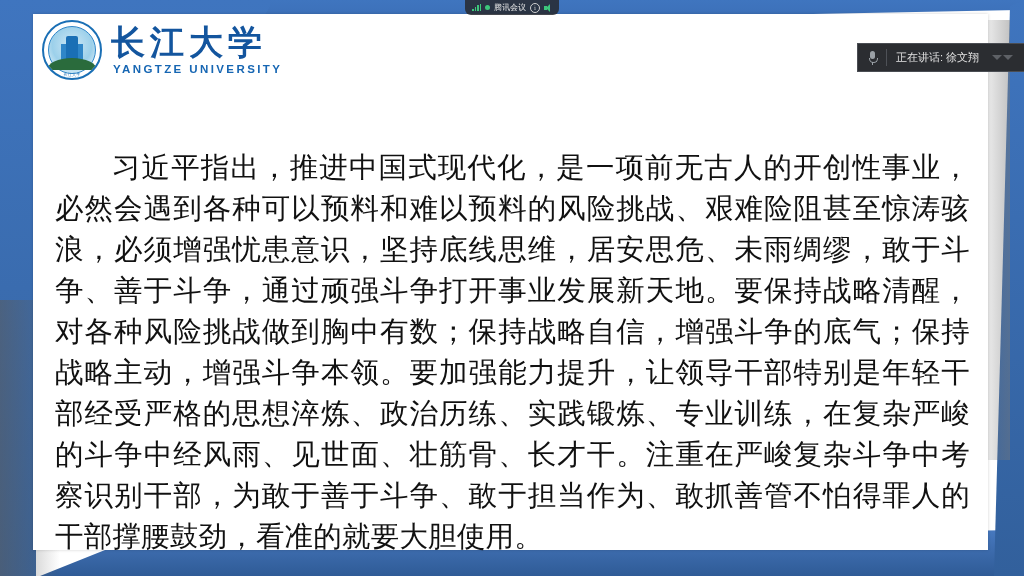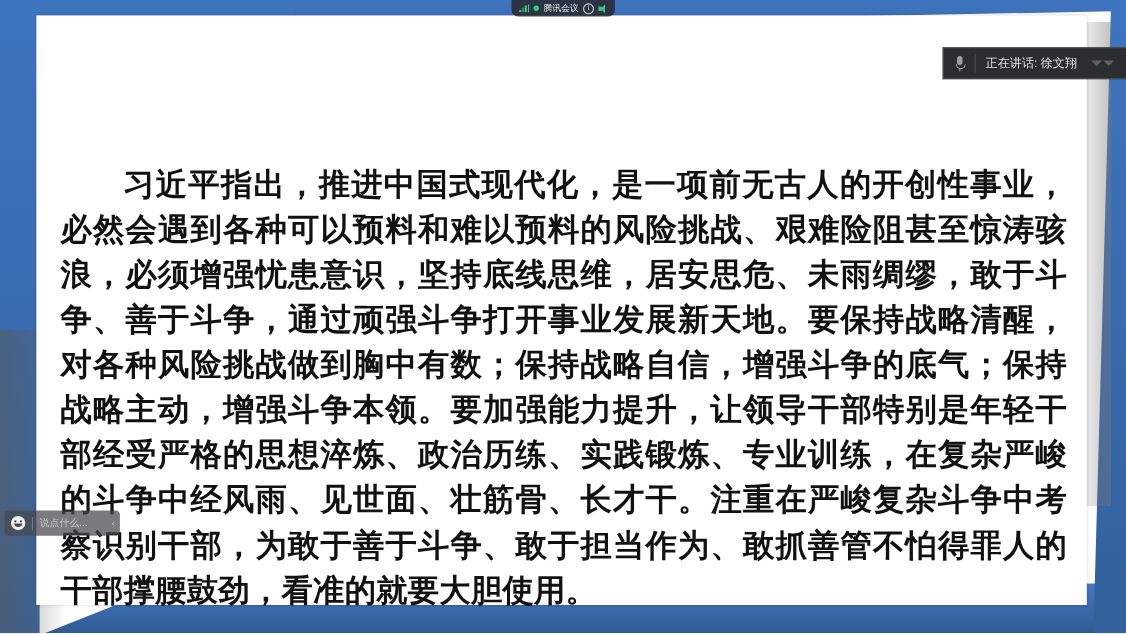--- a/index.html
+++ b/index.html
@@ -185,21 +185,21 @@
   }
 
   
   .slide-body {
     position: absolute;
     left: 22px;
     right: 18px;
     top: 133px;
     font-family: "DejaVu Sans", "Liberation Sans", sans-serif;
     font-size: 28.5px;
-    font-weight: bold;
+    font-weight: normal;
     color: #111111;
     line-height: 41px;
     text-align: justify;
     text-align-last: left;
     text-indent: 2em;
     letter-spacing: 0.2px;
   }
 
   
   .status-pill {
@@ -438,20 +438,32 @@
     <div class="backdrop-blue-top"></div>
     <div class="backdrop-blue-left"></div>
     <div class="backdrop-blue-bottom"></div>
     <div class="backdrop-blue-right"></div>
     <div class="backdrop-shadow"></div>
     <div class="backdrop-shadow-right"></div>
   </div>
 
   <div class="slide">
 
+    <div class="logo-block">
+      <div class="logo-seal">
+        <div class="seal-inner"></div>
+        <div class="seal-tower"></div>
+        <div class="seal-ground"></div>
+        <div class="seal-ring-text">长江大学</div>
+      </div>
+      <div>
+        <div class="logo-text-cn">长江大学</div>
+        <div class="logo-text-en">YANGTZE UNIVERSITY</div>
+      </div>
+    </div>
 
 
     <div class="slide-body">习近平指出，推进中国式现代化，是一项前无古人的开创性事业，必然会遇到各种可以预料和难以预料的风险挑战、艰难险阻甚至惊涛骇浪，必须增强忧患意识，坚持底线思维，居安思危、未雨绸缪，敢于斗争、善于斗争，通过顽强斗争打开事业发展新天地。要保持战略清醒，对各种风险挑战做到胸中有数；保持战略自信，增强斗争的底气；保持战略主动，增强斗争本领。要加强能力提升，让领导干部特别是年轻干部经受严格的思想淬炼、政治历练、实践锻炼、专业训练，在复杂严峻的斗争中经风雨、见世面、壮筋骨、长才干。注重在严峻复杂斗争中考察识别干部，为敢于善于斗争、敢于担当作为、敢抓善管不怕得罪人的干部撑腰鼓劲，看准的就要大胆使用。</div>
   </div>
 
   <div class="status-pill">
     <span class="pill-signal">
       <i></i>
         <i></i>
         <i></i>
@@ -475,26 +487,14 @@
       </span>
     </div>
     <div class="speaker-divider"></div>
     <div class="speaker-label">正在讲话: 徐文翔;</div>
     <div class="speaker-collapse">
       <span class="chev"></span>
         <span class="chev"></span>
     </div>
   </div>
 
-  <div class="chat-input">
-    <div class="chat-emoji">
-      <span class="emoji-face">
-        <span class="eye l"></span>
-        <span class="eye r"></span>
-        <span class="mouth"></span>
-      </span>
-    </div>
-    <div class="chat-sep"></div>
-    <div class="chat-placeholder">说点什么...</div>
-    <div class="chat-caret">‹</div>
-  </div>
 
 </div>
 
 </body></html>

